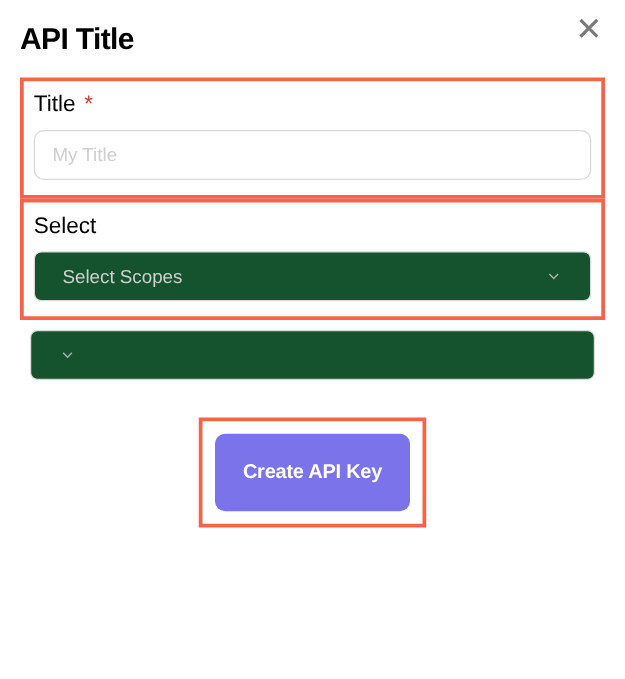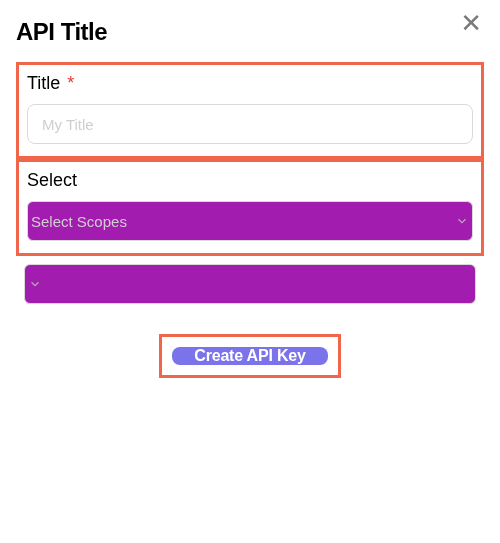--- a/index.html
+++ b/index.html
@@ -60,26 +60,26 @@
       background: #fff;
     }
     .text-input::placeholder {
       color: #cfcfcf;
     }
     .select-box {
       width: 100%;
       height: 40px;
       border: 1px solid #d9d9d9;
       border-radius: 6px;
-      padding: 0 3px;
+      padding: 0 22px;
       display: flex;
       align-items: center;
       justify-content: space-between;
       cursor: pointer;
-      background: #a21caf;
+      background: #14532d;
     }
     .select-placeholder {
       color: #cfcfcf;
       font-size: 15px;
     }
     .chevron {
       color: #b0b0b0;
       display: inline-flex;
     }
     .button-highlight {
@@ -89,21 +89,21 @@
       margin-top: 18px;
     }
     .center-wrap {
       text-align: center;
     }
     .create-btn {
       background: #7a73ea;
       color: #fff;
       border: none;
       border-radius: 8px;
-      padding: 0 22px;
+      padding: 22px 22px;
       font-size: 16px;
       font-weight: 700;
       cursor: pointer;
       letter-spacing: -0.2px;
     }
   </style>
 </head>
 <body>
 
 <div class="close-x">✕</div>

